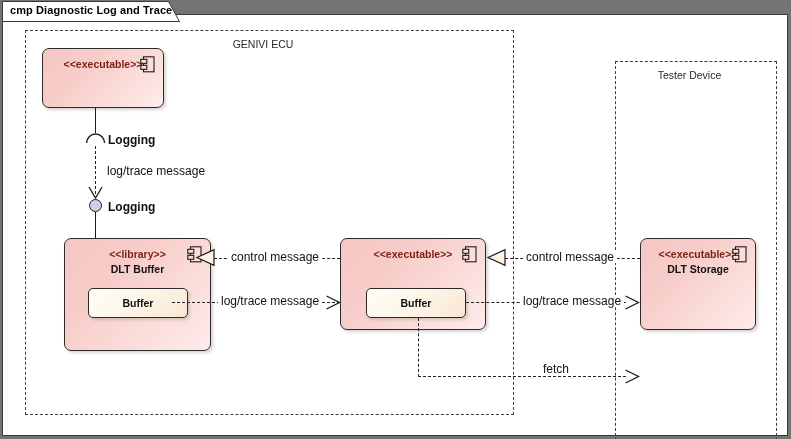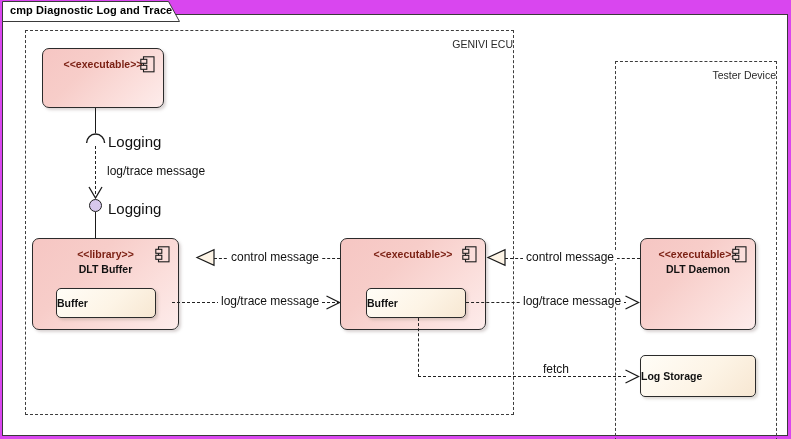--- a/index.html
+++ b/index.html
@@ -4,21 +4,21 @@
 <style>
   html,body{margin:0;padding:0;background:#ffffff;}
   body{
     font-family:"Liberation Sans", sans-serif;
     -webkit-font-smoothing:antialiased;
   }
   #canvas{
     position:relative;
     width:791px;
     height:439px;
-    background:#d946ef;
+    background:#737373;
     overflow:hidden;
   }
 
   
   .frame-border{
     position:absolute;
     left:2px; top:14px;
     width:786px; height:422px;
     border:1px solid #3a3a3a;
     box-sizing:border-box;
@@ -47,22 +47,22 @@
   
   .boundary{
     position:absolute;
     border:1px dashed #3d3d3d;
     box-sizing:border-box;
     background:transparent;
   }
   .boundary-label{
     position:absolute;
     top:7px;
-    left:0; right:0;
-    text-align:right;
+    left:0; right:13px;
+    text-align:center;
     font-size:10.5px;
     color:#2a2a2a;
     white-space:nowrap;
   }
 
   
   .component{
     position:absolute;
     box-sizing:border-box;
     border:1.2px solid #2b2b2b;
@@ -104,21 +104,21 @@
     box-sizing:border-box;
     border:1.2px solid #2b2b2b;
     border-radius:5px;
     background:linear-gradient(135deg,#fffdf7 0%,#fdf4e6 55%,#f7e7d2 100%);
     box-shadow:2px 2px 3px rgba(140,125,110,0.30);
   }
   .simplebox .sname{
     position:absolute;
     left:0; right:0; top:50%;
     transform:translateY(-50%);
-    text-align:left;
+    text-align:center;
     font-size:10.5px;
     font-weight:bold;
     color:#111;
     white-space:nowrap;
   }
 
   
   .dashline{
     position:absolute;
     background:transparent;
@@ -152,22 +152,22 @@
   .lollipop{
     position:absolute;
     width:13px;height:13px;
     border-radius:50%;
     background:#d7c8ec;
     border:1.2px solid #1d1d1d;
     box-sizing:border-box;
   }
   .iflabel{
     position:absolute;
-    font-size:15px;
-    font-weight:normal;
+    font-size:12px;
+    font-weight:bold;
     color:#111;
     white-space:nowrap;
   }
 </style>
 </head>
 <body>
 
 <div id="canvas">
 
   <div class="frame-border"></div>
@@ -207,21 +207,21 @@
   <svg class="svgdeco" style="left:88px; top:186px;" width="15" height="14" viewBox="0 0 15 14">
     <path d="M1,1 L7.5,12 L14,1" fill="none" stroke="#1a1a1a" stroke-width="1.3"></path>
   </svg>
   <span class="edgelabel" style="left:104px; top:165px;">log/trace message</span>
 
   <div class="lollipop" style="left:89px; top:199px;"></div>
   <span class="iflabel" style="left:108px; top:200px;">Logging</span>
 
   <div class="solidline v" style="left:95px; top:212px; height:27px;"></div>
 
-  <div class="component" style="left:32px; top:238px; width:147px; height:92px;">
+  <div class="component" style="left:64px; top:238px; width:147px; height:113px;">
     <span class="stereotype">&lt;&lt;library&gt;&gt;</span>
     <span class="cname">DLT Buffer</span>
     <svg class="comp-icon" viewBox="0 0 15 17">
       <rect x="3.5" y="0.8" width="10.5" height="15" fill="#fbdedb" stroke="#1d1d1d" stroke-width="1.1"></rect>
       <rect x="0.8" y="3.3" width="6" height="4" fill="#fbdedb" stroke="#1d1d1d" stroke-width="1.1"></rect>
       <rect x="0.8" y="9.3" width="6" height="4" fill="#fbdedb" stroke="#1d1d1d" stroke-width="1.1"></rect>
     </svg>
 
     <div class="simplebox" style="left:23px; top:49px; width:100px; height:30px;">
       <span class="sname">Buffer</span>
@@ -267,25 +267,22 @@
 
   <div class="dashline v" style="left:418px; top:318px; height:59px;"></div>
   <div class="dashline h" style="left:418px; top:376px; width:208px;"></div>
   <svg class="svgdeco" style="left:624px; top:369px;" width="16" height="15" viewBox="0 0 16 15">
     <path d="M1.5,1 L14.5,7.5 L1.5,14" fill="none" stroke="#1a1a1a" stroke-width="1.3"></path>
   </svg>
   <span class="edgelabel" style="left:540px; top:363px;">fetch</span>
 
   <div class="component" style="left:640px; top:238px; width:116px; height:92px;">
     <span class="stereotype">&lt;&lt;executable&gt;&gt;</span>
-    <span class="cname">DLT Daemon</span>
-    <svg class="comp-icon" viewBox="0 0 15 17">
-      <rect x="3.5" y="0.8" width="10.5" height="15" fill="#fbdedb" stroke="#1d1d1d" stroke-width="1.1"></rect>
-      <rect x="0.8" y="3.3" width="6" height="4" fill="#fbdedb" stroke="#1d1d1d" stroke-width="1.1"></rect>
-      <rect x="0.8" y="9.3" width="6" height="4" fill="#fbdedb" stroke="#1d1d1d" stroke-width="1.1"></rect>
-    </svg>
-  </div>
-
-  <div class="simplebox" style="left:640px; top:355px; width:116px; height:42px;">
-    <span class="sname">Log Storage</span>
-  </div>
+    <span class="cname">DLT Storage</span>
+    <svg class="comp-icon" viewBox="0 0 15 17">
+      <rect x="3.5" y="0.8" width="10.5" height="15" fill="#fbdedb" stroke="#1d1d1d" stroke-width="1.1"></rect>
+      <rect x="0.8" y="3.3" width="6" height="4" fill="#fbdedb" stroke="#1d1d1d" stroke-width="1.1"></rect>
+      <rect x="0.8" y="9.3" width="6" height="4" fill="#fbdedb" stroke="#1d1d1d" stroke-width="1.1"></rect>
+    </svg>
+  </div>
+
 
 </div>
 
 </body></html>

